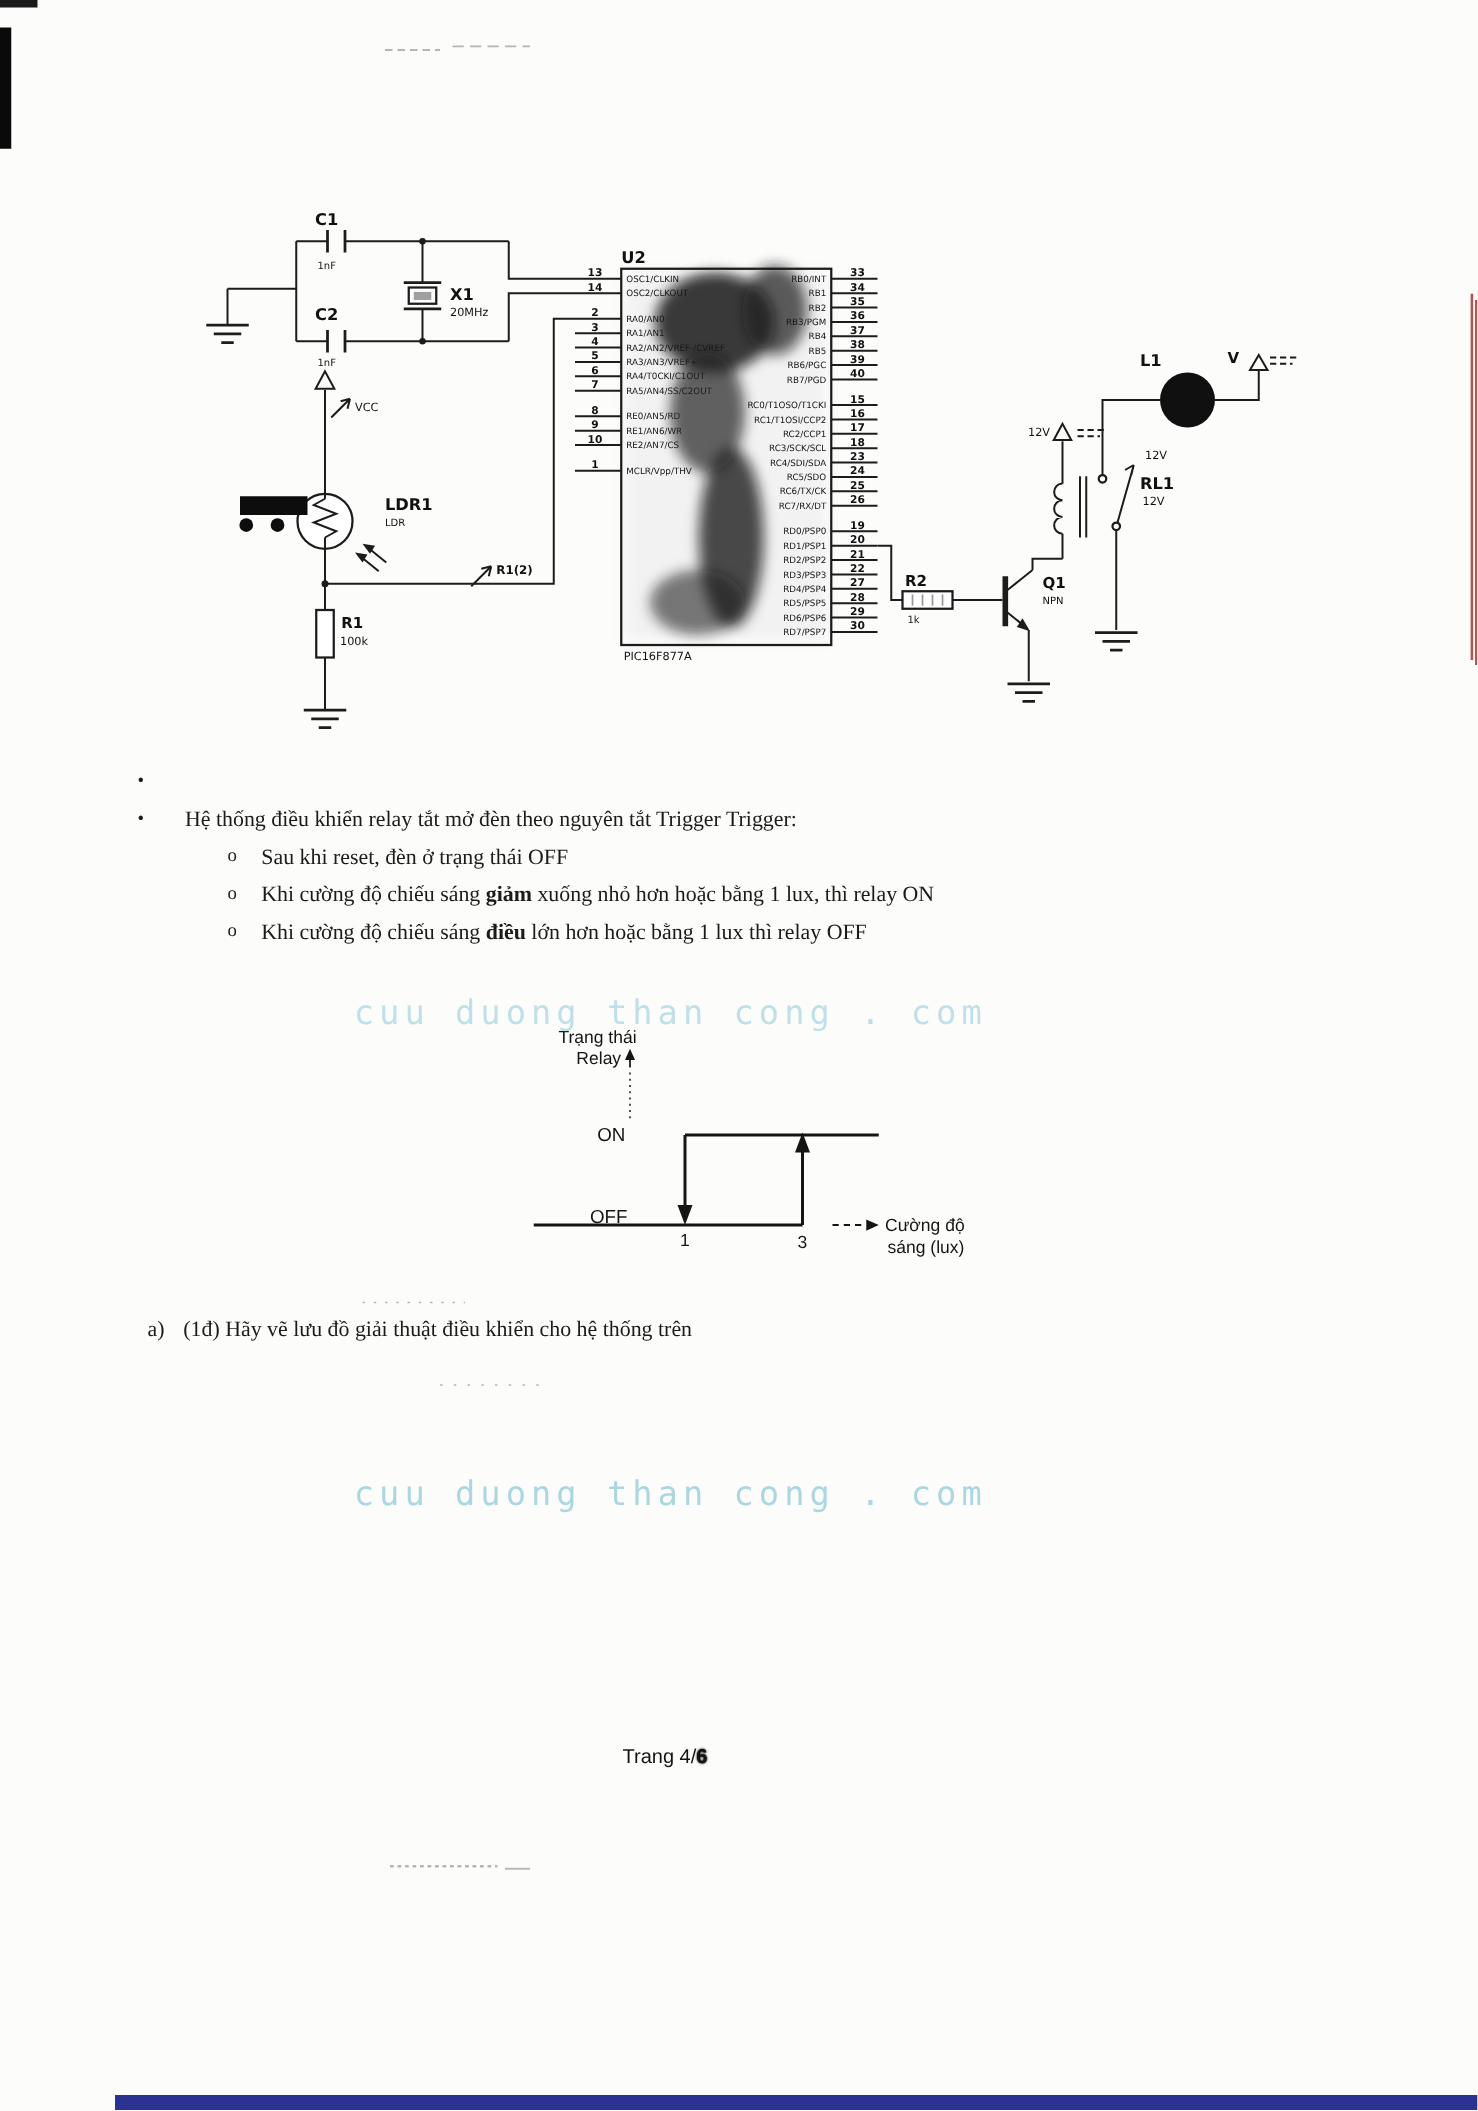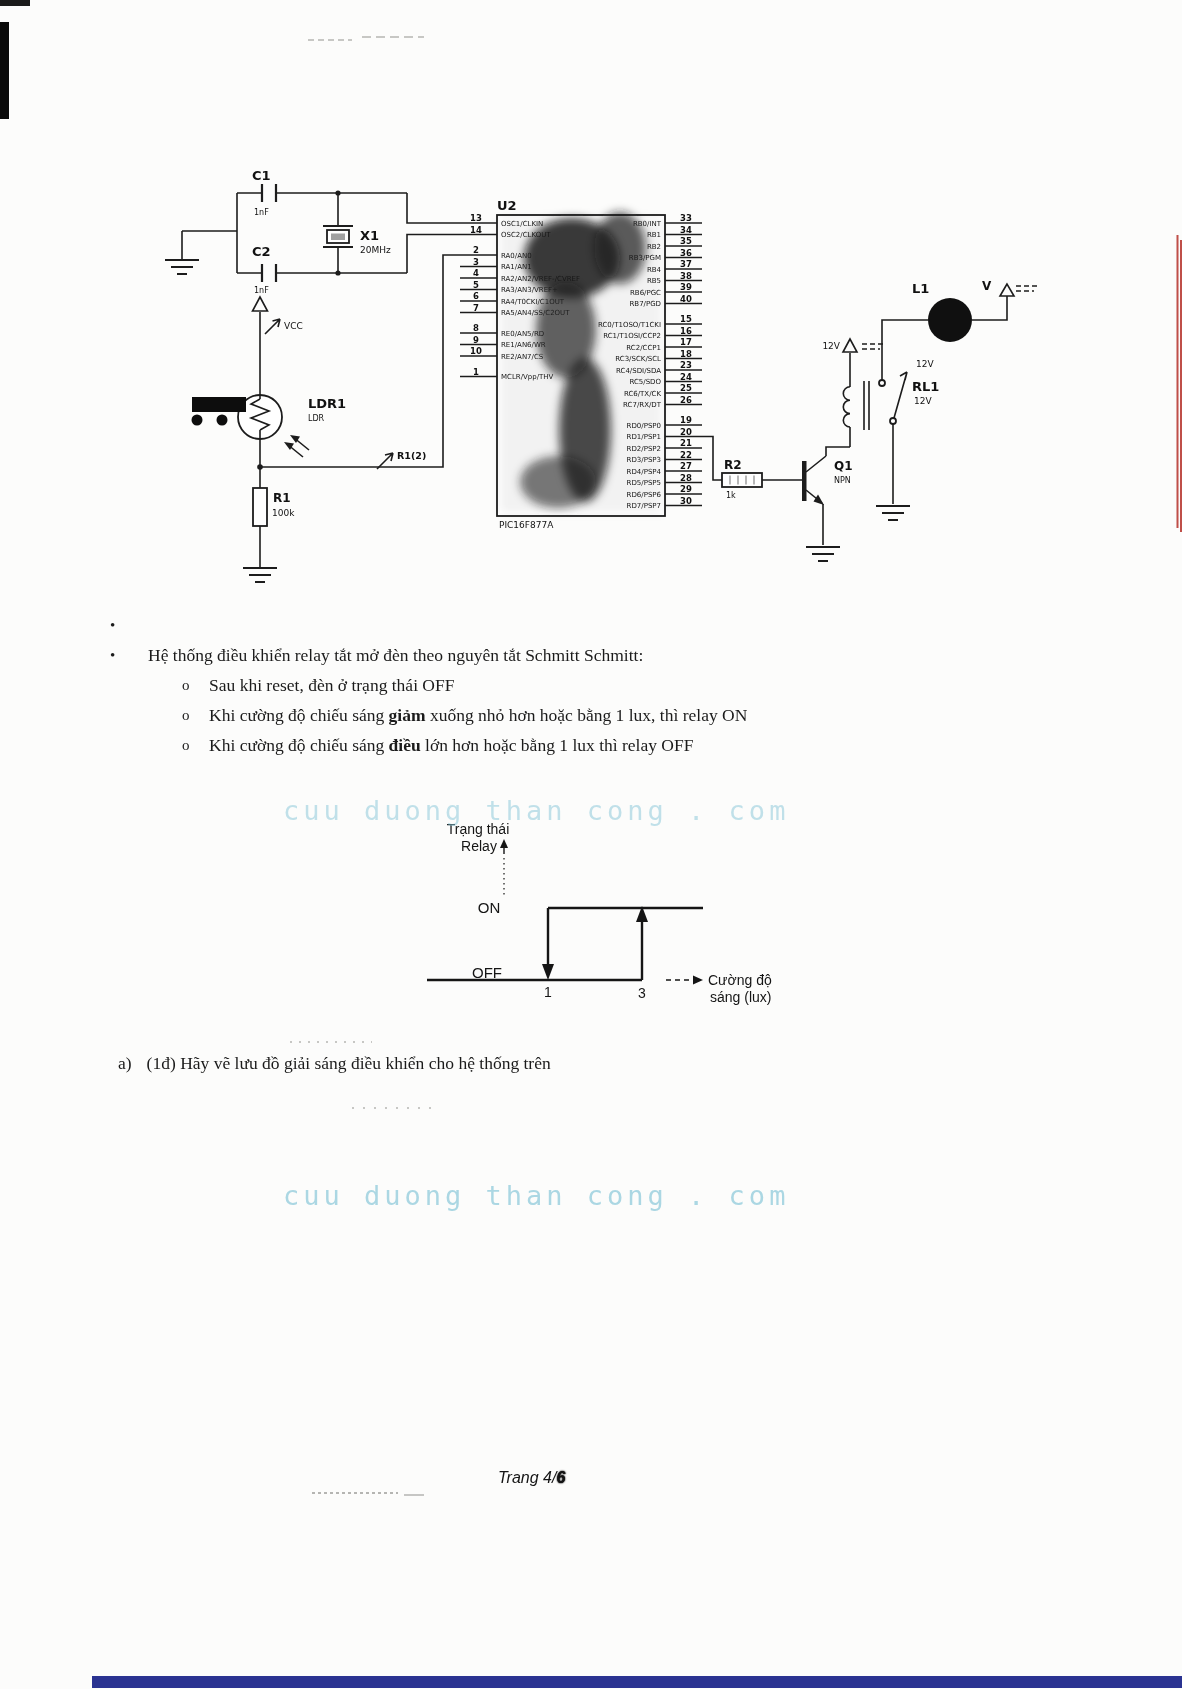--- a/index.html
+++ b/index.html
@@ -39,22 +39,22 @@
   .watermark{
     position:absolute;left:283px;white-space:nowrap;
     font-family:"DejaVu Sans Mono",monospace;font-size:27px;letter-spacing:4px;
     color:var(--wm);
   }
   #wm1{top:795px;opacity:.5;}
   #wm2{top:1180px;opacity:.68;}
   .question{position:absolute;left:118px;top:1053px;font-size:17.5px;display:flex;}
   .q-label{margin-right:15px;}
   .footer{
-    position:absolute;left:498px;top:1469px;font-family:"Liberation Sans","DejaVu Sans",sans-serif;
-    font-size:16px;color:#141414;font-style:italic;
+    position:absolute;left:498px;top:1397px;font-family:"Liberation Sans","DejaVu Sans",sans-serif;
+    font-size:16px;color:#141414;
   }
   .footer .pg{font-weight:700;text-shadow:0 0 2px #000, 0 0 1px #000;}
   .bottom-bar{position:absolute;left:92px;top:1676px;width:1090px;height:12px;background:var(--bar);}
   .left-mark{position:absolute;left:0;top:22px;width:9px;height:97px;background:#0a0a0a;}
   .corner-mark{position:absolute;left:0;top:0;width:30px;height:6px;background:#1a1a1a;}
 </style>
 </head>
 <body>
 
 <div class="left-mark"></div>
@@ -347,39 +347,39 @@
 </svg>
 
 <div class="text-block">
   <div class="b-row">
     <span class="b-mark">•</span>
     <div class="b-text">
     </div>
   </div>
   <div class="b-row">
     <span class="b-mark">•</span>
-    <div class="b-text">Hệ thống điều khiển relay tắt mở đèn theo nguyên tắt Schmitt Schmitt:</div>
+    <div class="b-text">Hệ thống điều khiển relay tắt mở đèn theo nguyên tắt Trigger Trigger:</div>
   </div>
   <div class="s-row">
     <span class="s-mark">o</span>
     <div class="b-text">Sau khi reset, đèn ở trạng thái OFF</div>
   </div>
   <div class="s-row">
     <span class="s-mark">o</span>
     <div class="b-text"><span>Khi cường độ chiếu sáng </span><b>giảm</b><span> xuống nhỏ hơn hoặc bằng 1 lux, thì relay ON</span></div>
   </div>
   <div class="s-row">
     <span class="s-mark">o</span>
     <div class="b-text"><span>Khi cường độ chiếu sáng </span><b>điều</b><span> lớn hơn hoặc bằng 1 lux thì relay OFF</span></div>
   </div>
 </div>
 
 <div id="wm1" class="watermark">cuu duong than cong . com</div>
 <div id="wm2" class="watermark">cuu duong than cong . com</div>
 
 <div class="question">
   <span class="q-label">a)</span>
-  <span>(1đ) Hãy vẽ lưu đồ giải sáng điều khiển cho hệ thống trên</span>
+  <span>(1đ) Hãy vẽ lưu đồ giải thuật điều khiển cho hệ thống trên</span>
 </div>
 
 <div class="footer">
   <span>Trang 4/</span><span class="pg">6</span>
 </div>
 
 </body></html>

